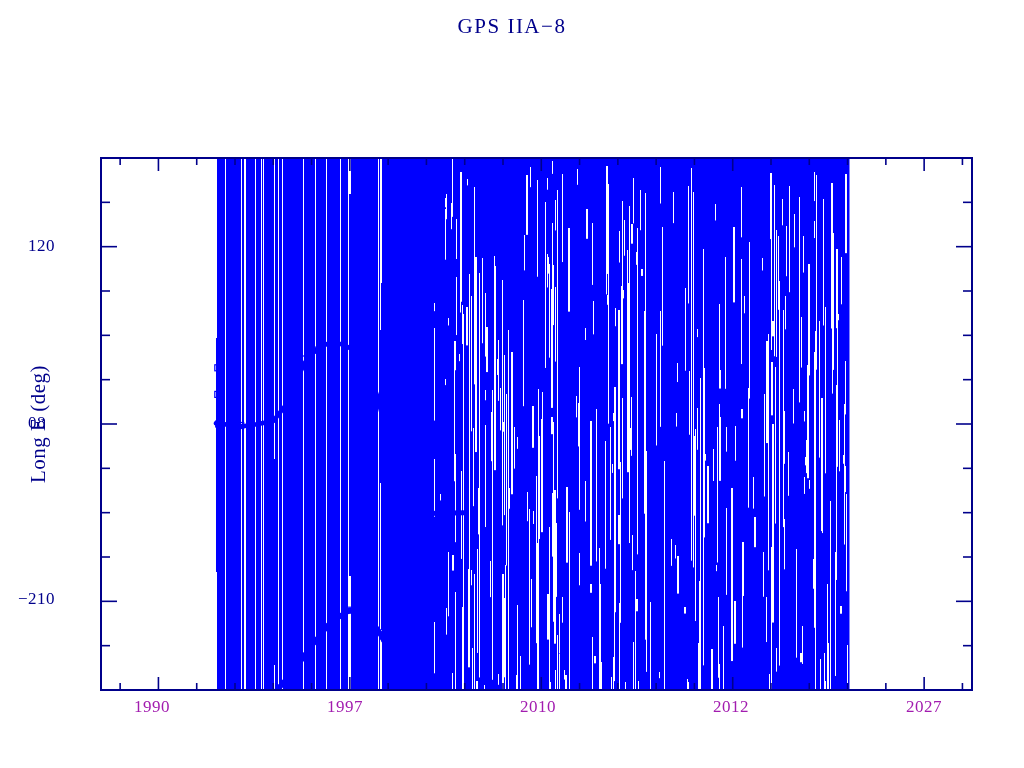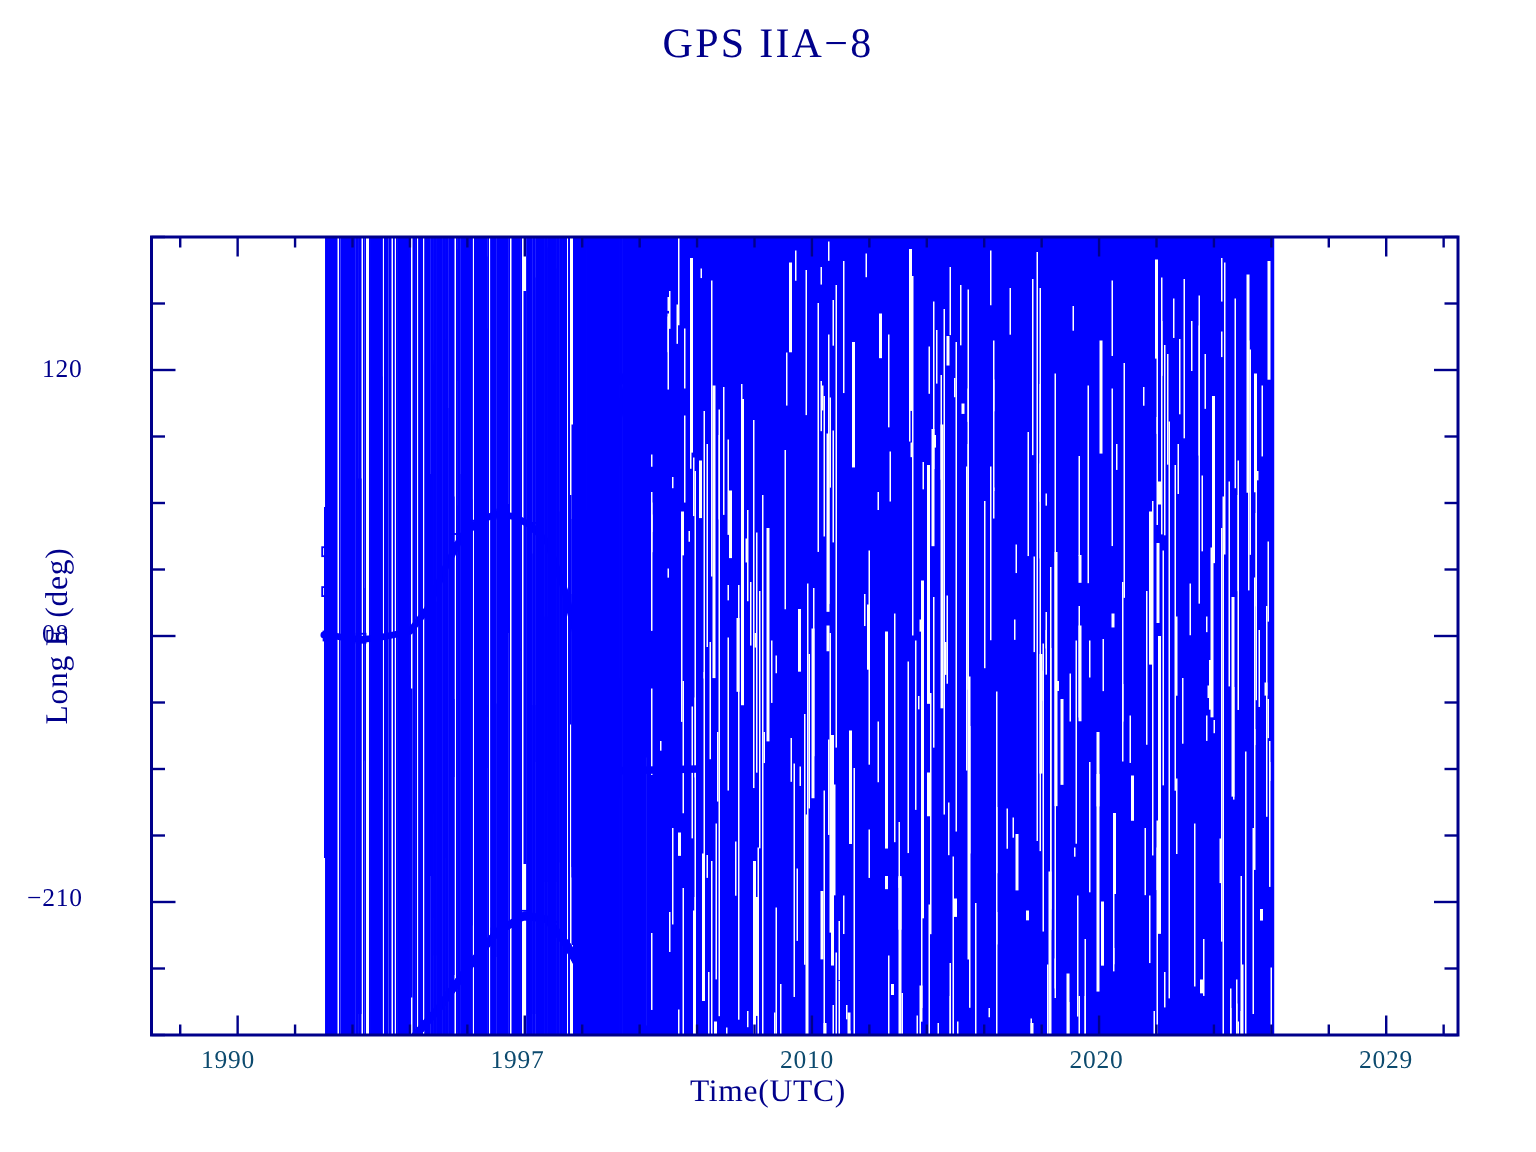--- a/index.html
+++ b/index.html
@@ -8,65 +8,64 @@
     background:#ffffff;
     font-family:"Liberation Serif", serif;
     overflow:hidden;
     position:relative;
   }
   #stage{position:absolute;left:0;top:0;width:1024px;height:768px;}
   .title{
     position:absolute;left:0;top:14px;width:1024px;
     text-align:center;
     color:#00008b;
-    font-size:28px;
+    font-size:21px;
     letter-spacing:1.5px;
     font-family:"Liberation Serif", serif;
   }
   .xlabel{
     position:absolute;left:0;top:715px;width:1024px;
     text-align:center;color:#00008b;font-size:21px;letter-spacing:0.5px;
   }
   .ylabel{
     position:absolute;
     left:-92px;top:424px;
     width:260px;text-align:center;
     color:#00008b;font-size:21px;letter-spacing:0.5px;
     transform:translateY(-50%) rotate(-90deg);
     transform-origin:50% 50%;
   }
   .ytick-label{
     position:absolute;color:#00008b;font-size:17px;
     width:60px;letter-spacing:0.5px;
   }
   .xtick-label{
-    position:absolute;color:#0c4a6e;font-size:17px;text-align:center;
+    position:absolute;color:#a21caf;font-size:17px;text-align:center;
     width:80px;letter-spacing:0.5px;top:697px;
   }
   svg{position:absolute;left:0;top:0;}
 </style>
 </head>
 <body>
 
 <div id="stage">
 
   <div class="title">GPS IIA−8</div>
 
   <div class="ylabel">Long E (deg)</div>
-  <div class="xlabel">Time(UTC)</div>
 
   <div class="ytick-label" style="left:28px;  top:236px;">120</div>
   <div class="ytick-label" style="left:28px;  top:413px;">08</div>
   <div class="ytick-label" style="left:18px;top:589px;width:70px;">−210</div>
 
   <div class="xtick-label" style="left:112px;">1990</div>
   <div class="xtick-label" style="left:305px;">1997</div>
   <div class="xtick-label" style="left:498px;">2010</div>
-  <div class="xtick-label" style="left:691px;">2020</div>
-  <div class="xtick-label" style="left:884px;">2029</div>
+  <div class="xtick-label" style="left:691px;">2012</div>
+  <div class="xtick-label" style="left:884px;">2027</div>
 
   <svg id="gfx" width="1024" height="768">
     <g id="data-layer" clip-path="url(#plotclip)">
         <rect x="430.2571428571437" y="158" width="419.2285714285687" height="532" fill="#0000ff"></rect>
         <rect x="517" y="605" width="1" height="85.1089426940307" fill="#ffffff"></rect>
         <rect x="471" y="570" width="1" height="15.251999954077462" fill="#ffffff"></rect>
         <rect x="813" y="559" width="1" height="29.738537196707505" fill="#ffffff"></rect>
         <rect x="566" y="687" width="1" height="2.677495503798127" fill="#ffffff"></rect>
         <rect x="794" y="214" width="1" height="33.33628374875938" fill="#ffffff"></rect>
         <rect x="627" y="283" width="2" height="189.20981063363362" fill="#ffffff"></rect>

